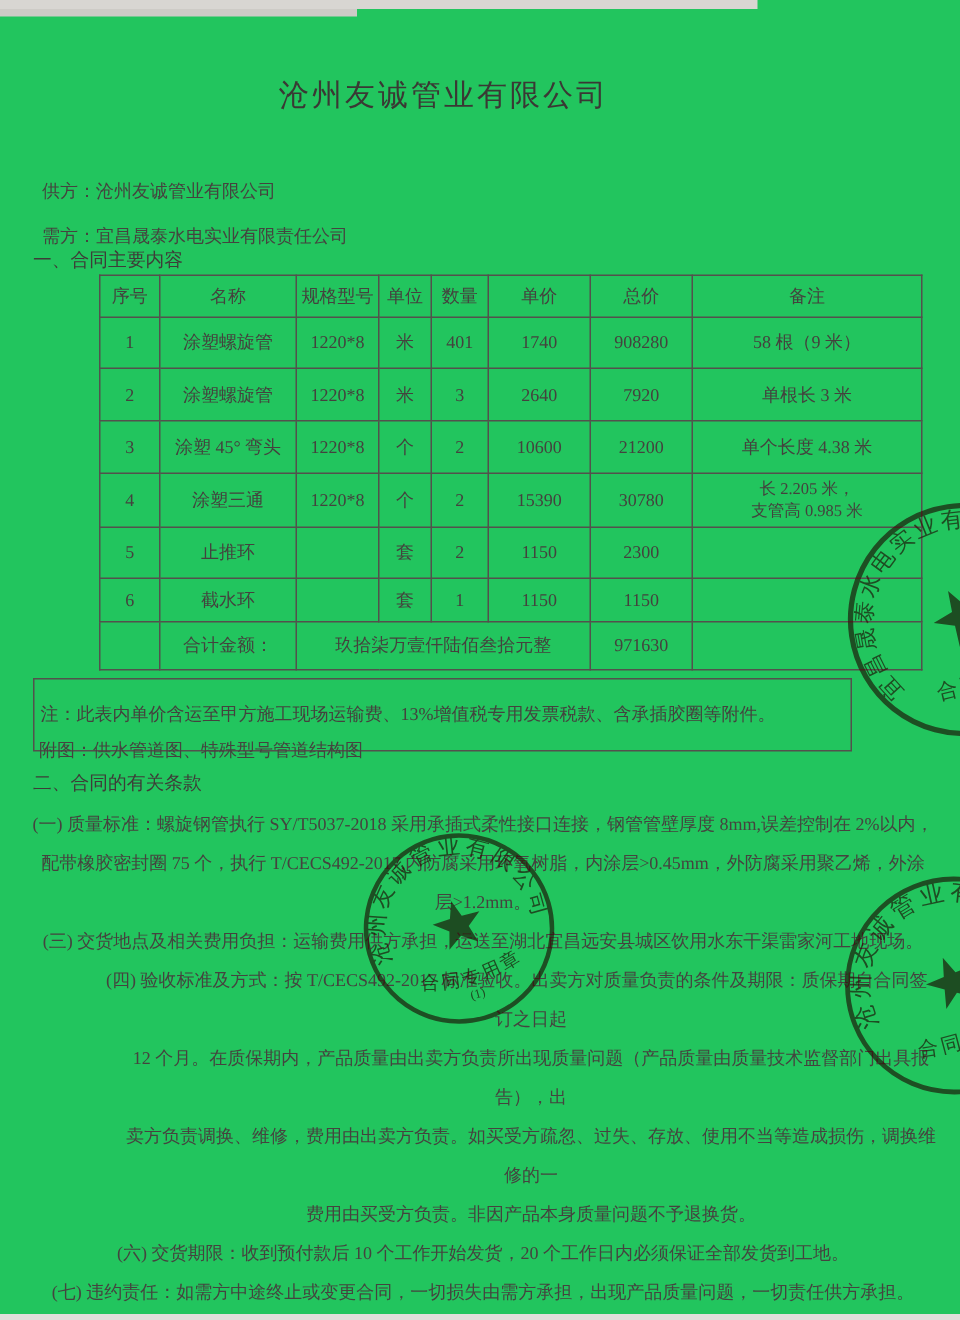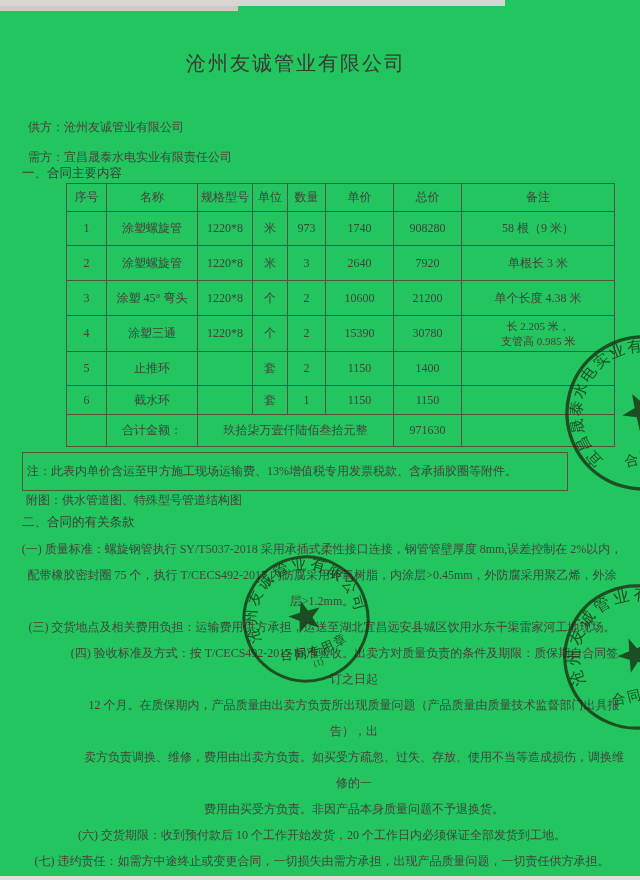--- a/index.html
+++ b/index.html
@@ -25,21 +25,21 @@
     position:absolute;left:22px;top:183px;width:548px;
     border-collapse:collapse;table-layout:fixed;
     font-size:12px;color:#44423e;margin-left:44px;
   }
   table.main td,table.main th{
     border:1px solid #53514c;text-align:center;vertical-align:middle;
     font-weight:normal;padding:0 2px;overflow:hidden;
   }
   .remark-multiline{white-space:pre-line;line-height:15px;font-size:11px;}
   .note-box{
-    position:absolute;left:22px;top:452px;width:546px;height:39px;
+    position:absolute;left:22px;top:452px;width:546px;height:49px;
     border:1px solid #53514c;font-size:12px;color:#44423e;
     display:flex;align-items:center;padding-left:4px;box-sizing:border-box;
   }
   .attachment-line{position:absolute;left:26px;top:492px;font-size:12px;color:#45433f;}
   .clauses{
     position:absolute;left:20px;top:536px;width:604px;
     font-size:12px;line-height:26px;color:#45433f;
   }
   .clauses p{margin:0;white-space:pre-line;text-align:center;}
   .clauses p.hang{padding-left:19px;text-indent:-19px;margin-left:45px;}
@@ -83,21 +83,21 @@
       <th>数量</th>
       <th>单价</th>
       <th>总价</th>
       <th>备注</th>
     </tr>
     <tr style="height:34px">
       <td>1</td>
       <td>涂塑螺旋管</td>
       <td>1220*8</td>
       <td>米</td>
-      <td>973</td>
+      <td>401</td>
       <td>1740</td>
       <td>908280</td>
       <td>58 根（9 米）</td>
     </tr>
     <tr style="height:35px">
       <td>2</td>
       <td>涂塑螺旋管</td>
       <td>1220*8</td>
       <td>米</td>
       <td>3</td>
@@ -126,21 +126,21 @@
       <td class="remark-multiline">长 2.205 米，
 支管高 0.985 米</td>
     </tr>
     <tr style="height:34px">
       <td>5</td>
       <td>止推环</td>
       <td></td>
       <td>套</td>
       <td>2</td>
       <td>1150</td>
-      <td>1400</td>
+      <td>2300</td>
       <td></td>
     </tr>
     <tr style="height:29px">
       <td>6</td>
       <td>截水环</td>
       <td></td>
       <td>套</td>
       <td>1</td>
       <td>1150</td>
       <td>1150</td>

